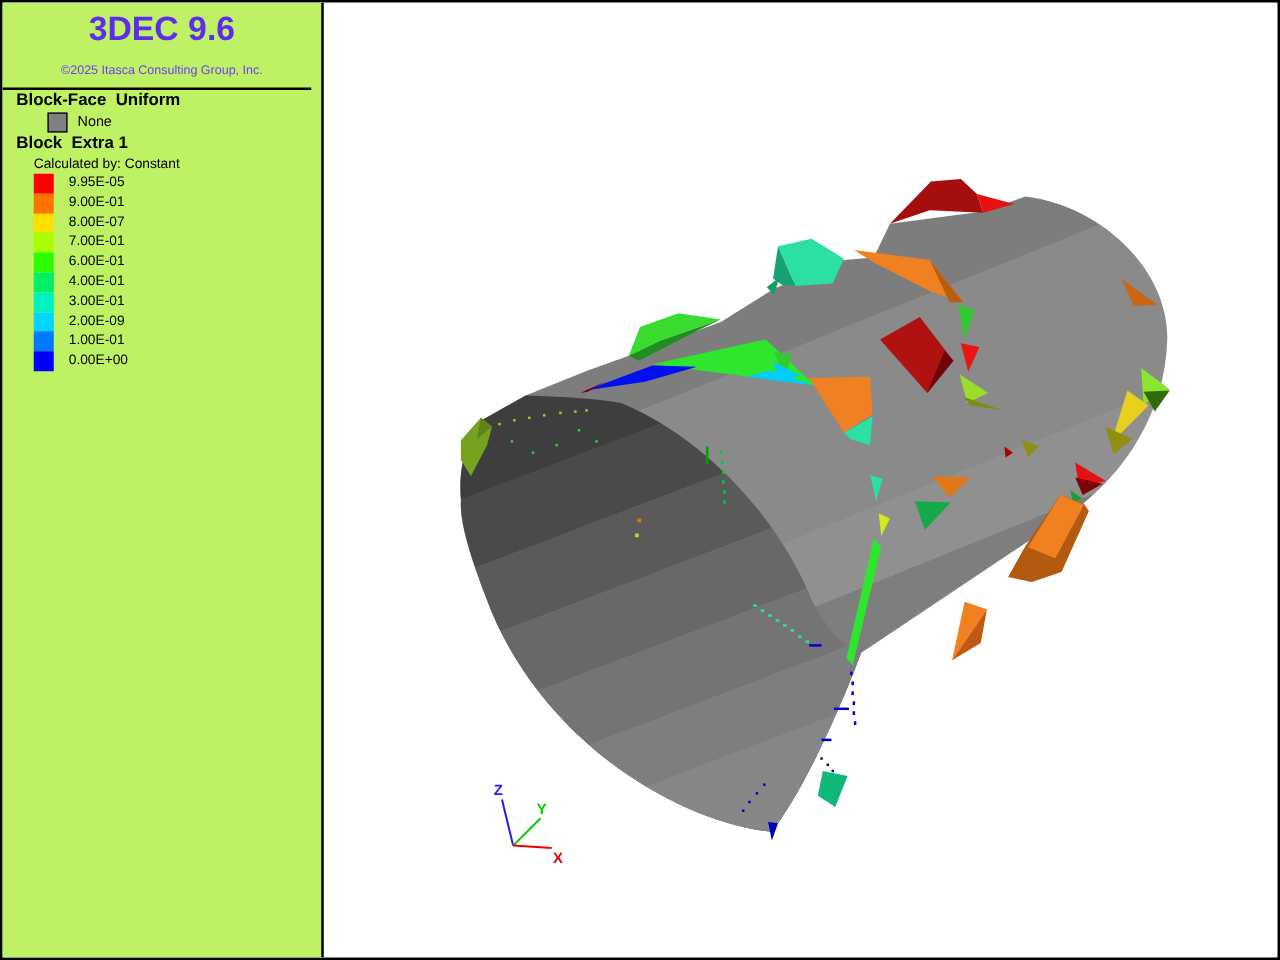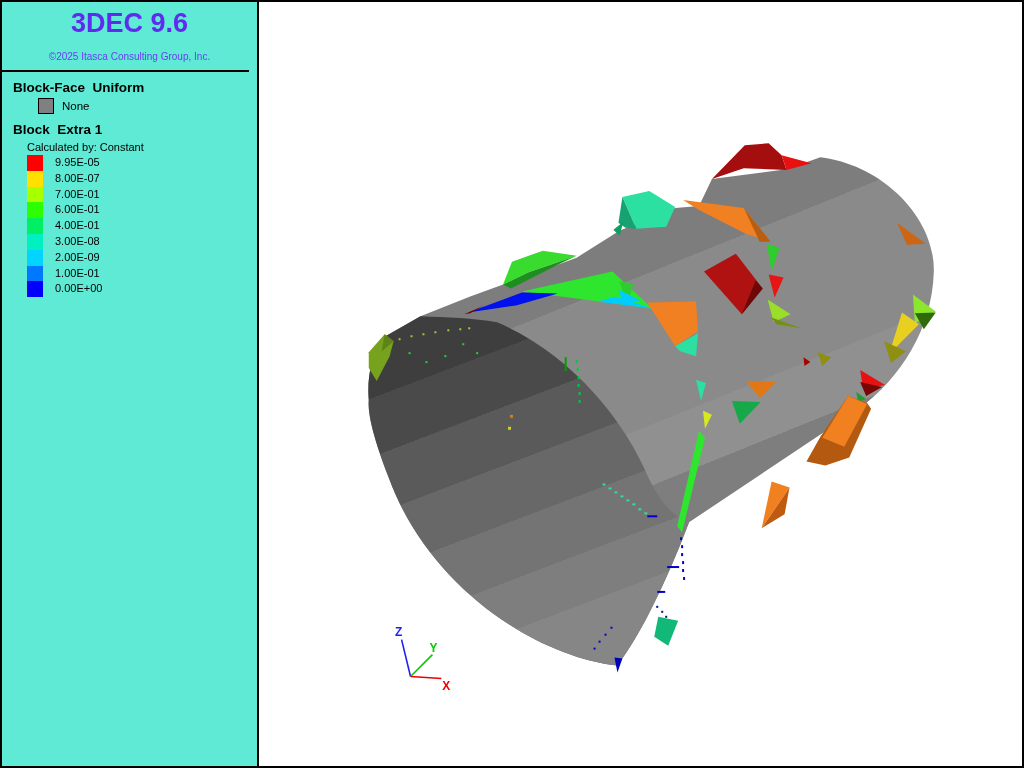--- a/index.html
+++ b/index.html
@@ -1,25 +1,25 @@
 <!DOCTYPE html>
 <html><head>
 <meta charset="utf-8">
 <style>
   html,body{margin:0;padding:0;background:#c9c9c9;}
   .stage{position:relative;width:1024px;height:768px;background:#ffffff;
          border:2px solid #000;box-sizing:border-box;overflow:hidden;
          font-family:"Liberation Sans", sans-serif;}
   #view3d{position:absolute;left:0;top:0;width:100%;height:100%;}
-  .panel{position:absolute;left:0;top:0;width:257px;height:100%;background:#5eead4;
+  .panel{position:absolute;left:0;top:0;width:257px;height:100%;background:#bef264;
          border-right:2px solid #000;box-sizing:border-box;}
   .app-title{margin-top:6px;text-align:center;font-size:27px;font-weight:bold;letter-spacing:0px;}
   .copyright{text-align:center;font-size:10px;margin-top:12px;}
   .sep{height:2px;background:#000;margin:8px 8px 0 0;}
-  .heading{font-size:13.5px;font-weight:bold;color:#000;margin:8px 0 0 11px;white-space:pre;}
+  .heading{font-size:13.5px;font-weight:bold;color:#000;margin:0 0 0 11px;white-space:pre;}
   .swatch-row{display:flex;align-items:center;margin:3px 0 0 36px;font-size:11.5px;}
   .swatch-row .swatch{display:inline-block;width:14px;height:14px;border:1px solid #000;margin-right:8px;}
   .calc{font-size:11px;margin:4px 0 2px 25px;}
   #legend-scale{margin-left:25px;}
   .scale-row{display:flex;align-items:stretch;height:15.8px;font-size:11px;}
   .scale-row .cell{width:16px;}
   .scale-row .val{margin-left:12px;line-height:15.8px;}
 </style>
 </head>
 <body>
@@ -202,38 +202,42 @@
 
     <div class="heading">Block  Extra 1</div>
     <div class="calc">Calculated by: Constant</div>
 
     <div id="legend-scale">
         <div class="scale-row">
           <span class="cell" style="background: rgb(255, 0, 0);"></span>
           <span class="val">9.95E-05</span>
         </div>
         <div class="scale-row">
+          <span class="cell" style="background: rgb(255, 115, 0);"></span>
+          <span class="val">9.00E-01</span>
+        </div>
+        <div class="scale-row">
           <span class="cell" style="background: rgb(255, 224, 0);"></span>
           <span class="val">8.00E-07</span>
         </div>
         <div class="scale-row">
           <span class="cell" style="background: rgb(168, 255, 0);"></span>
           <span class="val">7.00E-01</span>
         </div>
         <div class="scale-row">
           <span class="cell" style="background: rgb(46, 255, 0);"></span>
           <span class="val">6.00E-01</span>
         </div>
         <div class="scale-row">
           <span class="cell" style="background: rgb(0, 240, 100);"></span>
           <span class="val">4.00E-01</span>
         </div>
         <div class="scale-row">
           <span class="cell" style="background: rgb(0, 240, 192);"></span>
-          <span class="val">3.00E-08</span>
+          <span class="val">3.00E-01</span>
         </div>
         <div class="scale-row">
           <span class="cell" style="background: rgb(0, 212, 255);"></span>
           <span class="val">2.00E-09</span>
         </div>
         <div class="scale-row">
           <span class="cell" style="background: rgb(0, 120, 255);"></span>
           <span class="val">1.00E-01</span>
         </div>
         <div class="scale-row">

